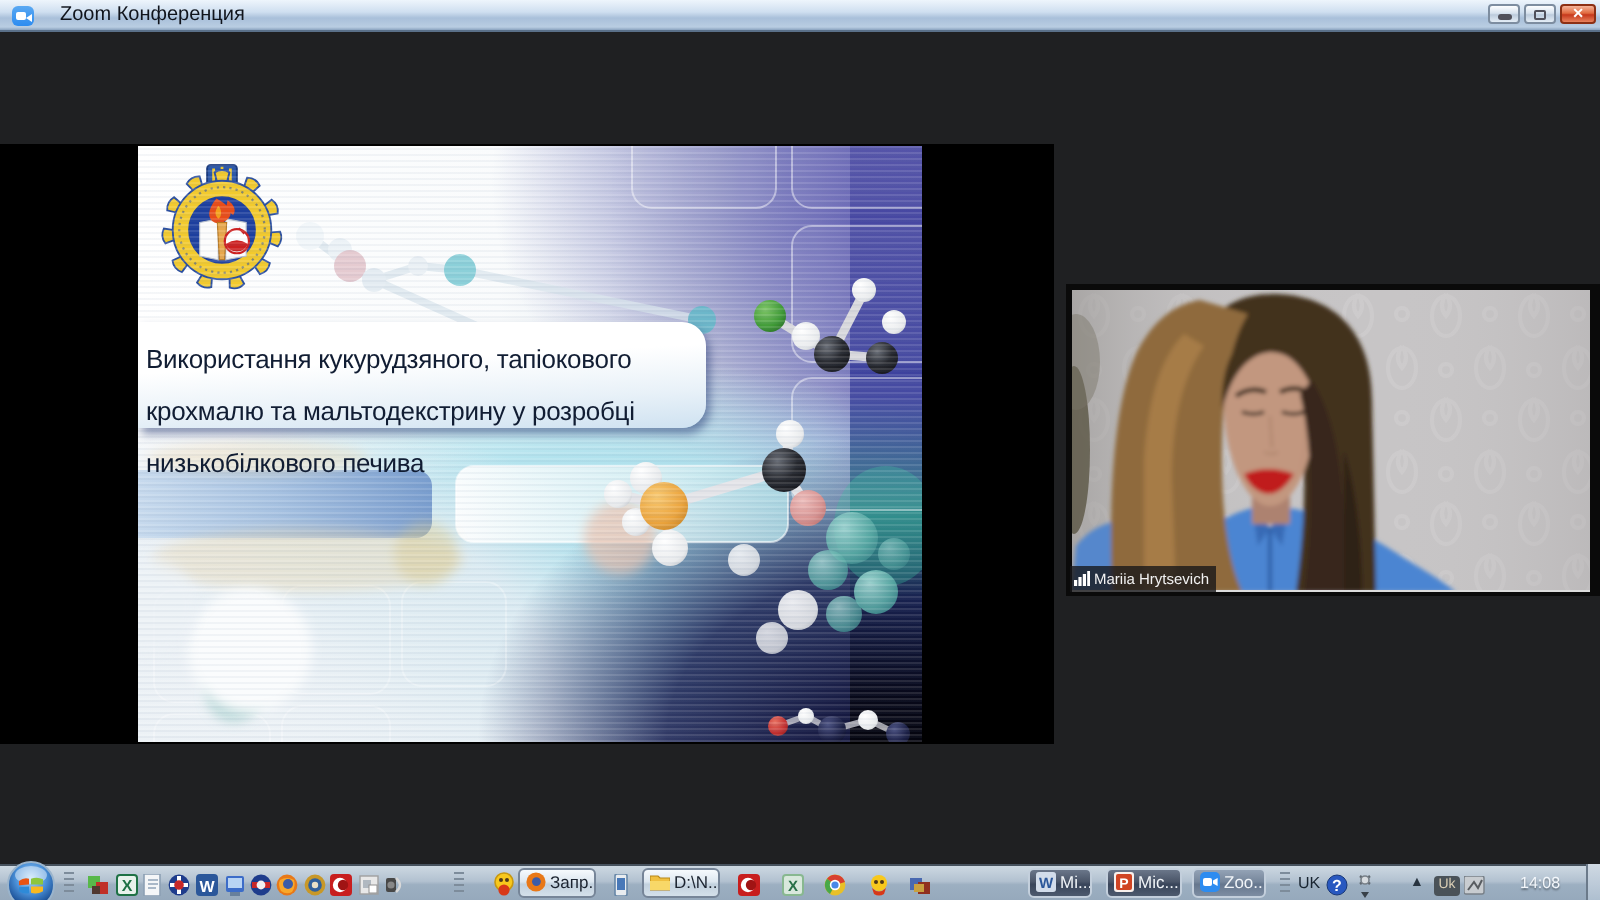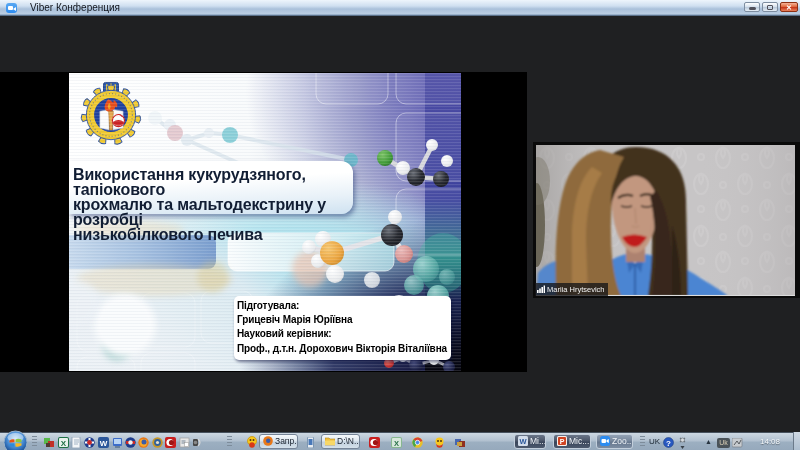--- a/index.html
+++ b/index.html
@@ -29,21 +29,21 @@
 
   
   #slide { position:absolute; left:69px; top:73px; width:392px; height:298px; background:#fff; overflow:hidden; }
   #slide svg { position:absolute; left:0; top:0; }
 
   #titlebox { position:absolute; left:0px; top:88px; width:284px; height:53px;
     border-radius:0 12px 12px 0;
     background:linear-gradient(177deg, #ffffff 38%, #e8f1f8 72%, #cfe2f1 100%);
     box-shadow:2px 3px 5px rgba(30,50,110,.5);
     }
-  #titlebox .t { padding:6px 0 0 4px; font-size:16px; font-weight:bold; color:#111d33; line-height:15px; letter-spacing:-0.15px; }
+  #titlebox .t { padding:6px 0 0 4px; font-size:13px; font-weight:normal; color:#111d33; line-height:26px; letter-spacing:-0.15px; }
 
   #namebox { position:absolute; left:165px; top:223px; width:217px; height:64px; background:#fff; border-radius:5px;
     box-shadow:1px 2px 3px rgba(10,16,60,.5); }
   #namebox .t { padding:3px 0 0 3px; font-size:10px; font-weight:bold; color:#000; line-height:14.2px; letter-spacing:-0.12px; }
   #scan { position:absolute; left:0; top:0; width:392px; height:298px; pointer-events:none;
     background-image:repeating-linear-gradient(180deg, rgba(255,255,255,.12) 0 1px, rgba(110,130,160,.07) 1px 2px, rgba(255,255,255,0) 2px 3px); }
 
   
   #video { position:absolute; left:533px; top:142px; width:292px; height:156px; background:#0a0a0a; }
   #vcontent { position:absolute; left:3px; top:3px; width:259px; height:151px; overflow:hidden; border-bottom:1px solid #dcdcdc; }
@@ -68,21 +68,21 @@
   .tbtn-light .ic, .tbtn-dark .ic { display:inline-block; vertical-align:-2px; margin:0 2px 0 3px; width:10px; height:10px; }
   #clock { position:absolute; left:760px; top:437px; font-size:8px; color:#f4f8fc; text-shadow:0 1px 1px rgba(0,0,0,.4); }
   #showdesk { position:absolute; left:793px; top:432px; width:7px; height:18px; border-left:1px solid #6b7a8a;
     background:linear-gradient(#cfd9e3,#aebfd0); }
 </style>
 </head>
 <body>
 <div id="screen">
   <div id="titlebar">
     <div id="tb-icon"></div>
-    <div id="tb-text">Viber Конференция</div>
+    <div id="tb-text">Zoom Конференция</div>
     <div class="wbtn" id="wb-min">
         <div style="width:7px;height:3px;background:#50505a;border-radius:1.5px;margin:3.5px auto 0;"></div>
       </div>
     <div class="wbtn" id="wb-max">
         <div style="width:6px;height:5px;border:1.5px solid #50505a;border-radius:1px;margin:1.5px auto 0;"></div>
       </div>
     <div class="wbtn" id="wb-close">
         <span>✕</span>
       </div>
   </div>
@@ -319,23 +319,20 @@
         <path d="M-2.5,-4 L2.5,-4 L1.4,16 L-1.4,16 Z" fill="#e8a84c" stroke="#b87820" stroke-width=".6"></path>
         <circle cx="8" cy="6" r="6.5" fill="#ffffff" stroke="#cc2020" stroke-width="1.2"></circle>
         <path d="M2,7.5 A6.5 6.5 0 0 0 14,7.5 Q8,3.5 2,7.5 Z" fill="#cc2020"></path>
         <path d="M9,-1 L12,2" stroke="#cc2020" stroke-width="1"></path>
       </g>
     </svg>
     <div id="scan"></div>
     <div id="titlebox">
         <div class="t">Використання кукурудзяного, тапіокового<br>крохмалю та мальтодекстрину у розробці<br>низькобілкового печива</div>
       </div>
-    <div id="namebox">
-        <div class="t">Підготувала:<br>Грицевіч Марія Юріївна<br>Науковий керівник:<br>Проф., д.т.н. Дорохович Вікторія Віталіївна</div>
-      </div>
   </div>
 
   <div id="video">
     <div id="vcontent">
     <svg width="259" height="151" viewBox="0 0 259 151">
       <defs>
         <pattern id="damask" width="44" height="52" patternUnits="userSpaceOnUse">
           <g fill="none" stroke="#d8d6d7" stroke-width="2">
             <ellipse cx="11" cy="13" rx="7" ry="10"></ellipse>
             <path d="M11,2 Q15,8 11,13 Q7,8 11,2"></path>

